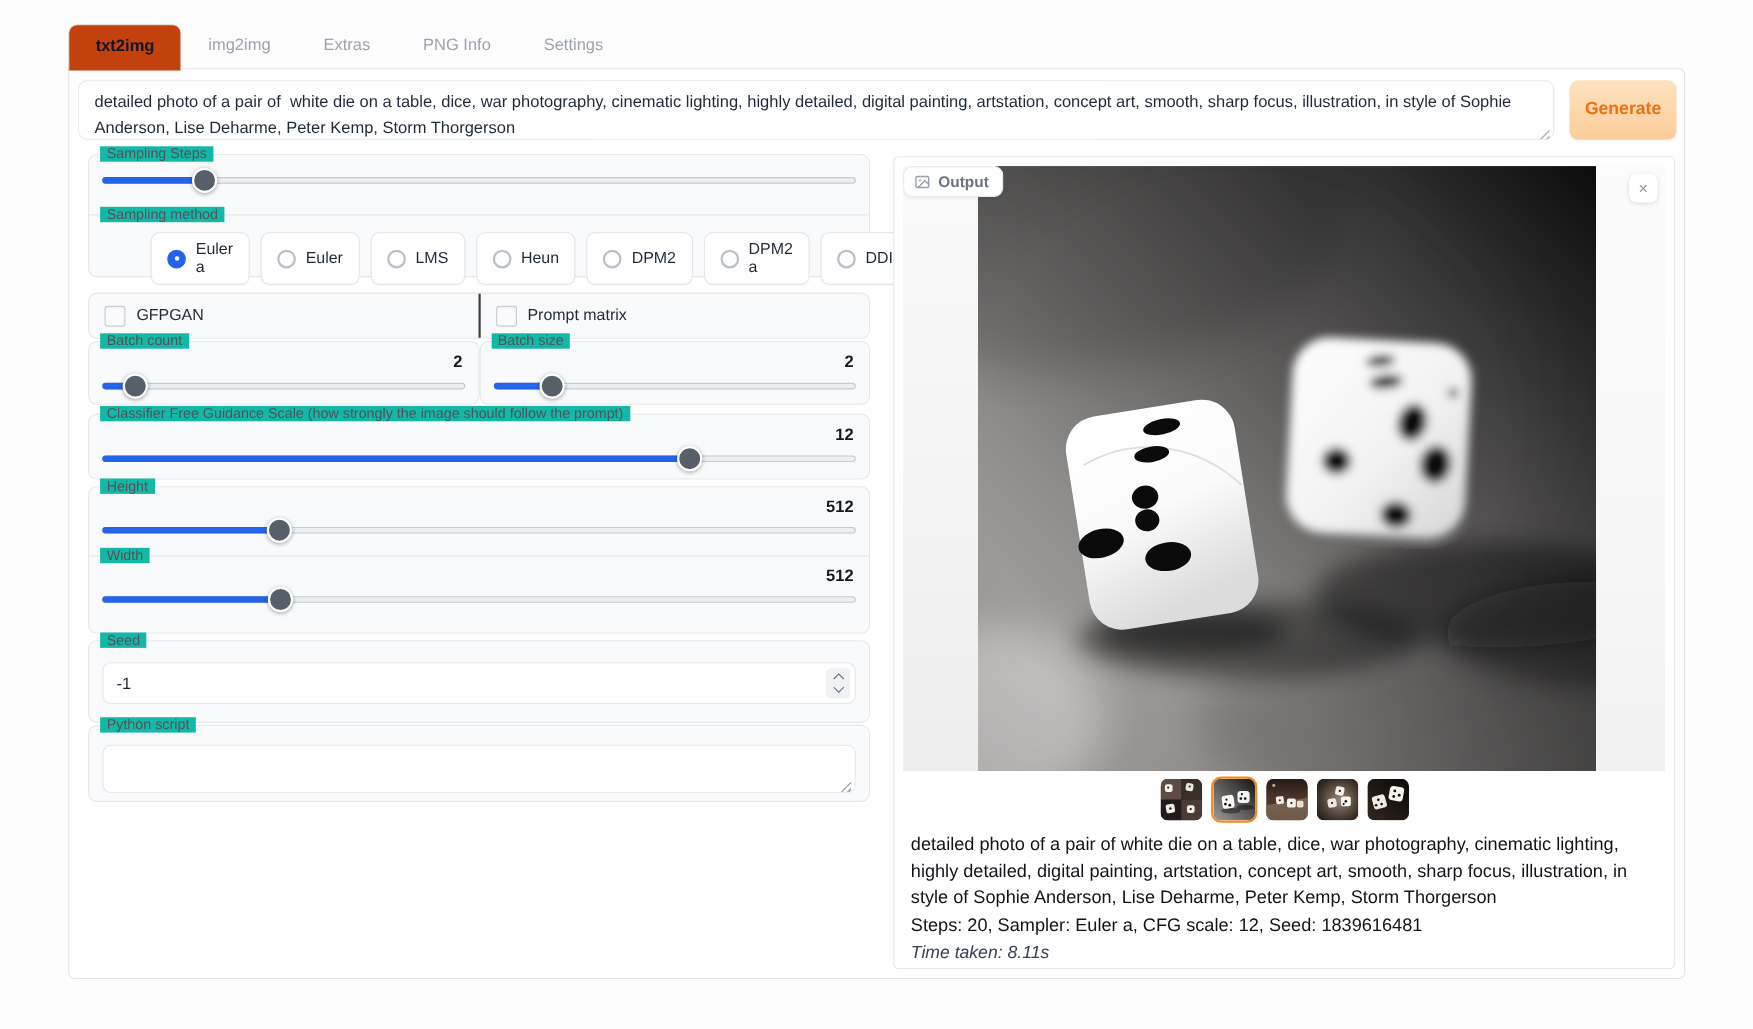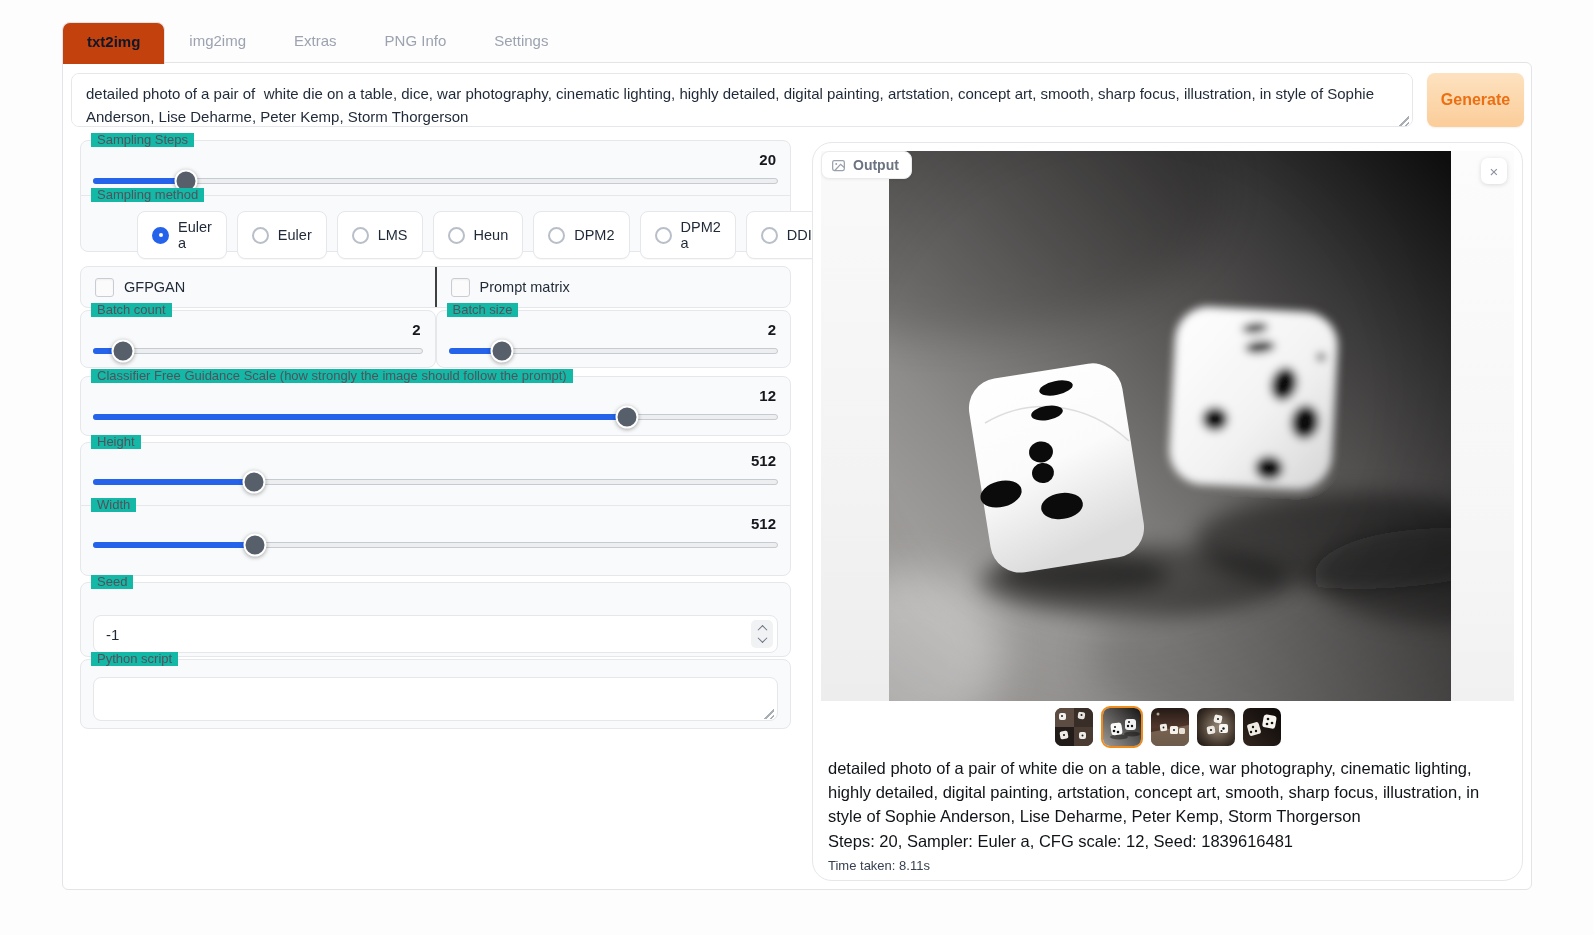--- a/index.html
+++ b/index.html
@@ -39,35 +39,35 @@
   .pairrow{display:flex;gap:0;}
   .pairrow .fbox{flex:1;}
   .inp-wrap{position:relative;margin-top:3px;}
   input.seed{width:100%;height:38px;box-sizing:border-box;border:1px solid #e5e7eb;border-radius:8px;background:#fff;padding:0 36px 0 12px;font-size:15px;color:#1f2937;font-family:"Liberation Sans",sans-serif;outline:none;}
   .spin{position:absolute;right:5px;top:5px;bottom:5px;width:22px;background:#f1f2f4;border-radius:5px;display:flex;flex-direction:column;align-items:center;justify-content:center;gap:4px;cursor:pointer;}
   .chev{width:7px;height:7px;border-left:1.6px solid #6b7280;border-top:1.6px solid #6b7280;box-sizing:border-box;}
   .chev.up{transform:rotate(45deg) translate(1px,1px);}
   .chev.down{transform:rotate(225deg) translate(1px,1px);}
   textarea.script{width:100%;height:44px;box-sizing:border-box;resize:none;border:1px solid #e5e7eb;border-radius:8px;background:#fff;margin-top:3px;font-family:"Liberation Sans",sans-serif;font-size:14px;outline:none;}
   
-  .output-panel{position:absolute;left:749px;top:79px;width:711px;height:739px;border:1px solid #e5e7eb;border-radius:20px;background:#fff;box-sizing:border-box;padding:8px;}
+  .output-panel{position:absolute;left:749px;top:79px;width:711px;height:739px;border:1px solid #e5e7eb;border-radius:5px;background:#fff;box-sizing:border-box;padding:8px;}
   .gallery{position:relative;height:550px;display:flex;overflow:hidden;}
   .strip{background:linear-gradient(180deg,#fafafa 0%,#f3f3f4 60%,#ededee 100%);}
   .strip.l{width:68px;}
   .strip.r{flex:1;background:linear-gradient(180deg,#fcfcfd 0%,#f6f6f7 70%,#f1f1f2 100%);}
   .main-img{width:562px;height:550px;display:block;cursor:pointer;}
   .out-badge{position:absolute;top:8px;left:8px;z-index:3;display:flex;align-items:center;gap:7px;background:#fff;border:1px solid #e9eaec;border-radius:8px;padding:5px 12px 5px 9px;font-size:14px;font-weight:600;color:#6b7280;box-shadow:0 1px 3px rgba(0,0,0,.05);cursor:pointer;}
   .close-btn{position:absolute;top:15px;right:15px;z-index:3;width:26px;height:26px;background:#fff;border-radius:7px;box-shadow:0 1px 5px rgba(0,0,0,.14);display:flex;align-items:center;justify-content:center;font-size:15px;color:#8b93a0;cursor:pointer;}
   .thumbrow{display:flex;justify-content:center;align-items:center;gap:8px;height:52px;}
   .thumb{width:38px;height:38px;border-radius:7px;overflow:hidden;cursor:pointer;flex:none;box-sizing:border-box;position:relative;}
   .thumb svg{display:block;width:100%;height:100%;}
   .thumb.on{border:2.5px solid #f08c1c;border-radius:9px;width:42px;height:42px;}
   .caption{padding:4px 4px 0 7px;font-size:16.5px;color:#101418;line-height:1.44;max-width:700px;}
   .cap-params{font-size:16.5px;color:#101418;line-height:1.44;padding:2px 4px 0 7px;}
-  .cap-time{font-size:13px;color:#374151;padding:4px 4px 0 7px;}
+  .cap-time{font-size:16px;color:#374151;padding:4px 4px 0 7px;font-style:italic;}
 </style>
 </head>
 <body>
 
 <div class="app">
   <div class="card">
 
     <div class="tabrow">
       <div class="tab on">txt2img</div>
       <div class="tab">img2img</div>
@@ -83,21 +83,20 @@
           <textarea class="prompt" spellcheck="false" style="">detailed photo of a pair of  white die on a table, dice, war photography, cinematic lighting, highly detailed, digital painting, artstation, concept art, smooth, sharp focus, illustration, in style of Sophie Anderson, Lise Deharme, Peter Kemp, Storm Thorgerson</textarea>
           <div class="rz"></div>
         </div>
         <button class="generate">Generate</button>
       </div>
 
       <div class="left-col">
 
         <div class="fbox top" style="height:56px;">
           <div class="flegend">Sampling Steps</div>
-          <div class="sval">20</div>
           <div class="slider" style="--p: 13.6%;">
             <div class="track"></div>
             <div class="fill"></div>
             <div class="sthumb"></div>
           </div>
         </div>
         <div class="fbox bot" style="height:57px;padding-top:15px;">
           <div class="flegend">Sampling method</div>
           <div class="chiprow" style="margin-top:0;">
             <label class="chip">
@@ -189,21 +188,21 @@
         <div class="fbox bot" style="height:71px;padding-top:12px;">
           <div class="flegend">Width</div>
           <div class="sval">512</div>
           <div class="slider" style="--p: 23.6%;">
             <div class="track"></div>
             <div class="fill"></div>
             <div class="sthumb"></div>
           </div>
         </div>
 
-        <div class="fbox" style="margin-top:6px;height:75px;padding-top:29px;">
+        <div class="fbox" style="margin-top:6px;height:75px;padding-top:16px;">
           <div class="flegend">Seed</div>
           <div class="inp-wrap">
             <input class="seed" type="text" value="-1" style="">
             <div class="spin">
               <span class="chev up"></span>
               <span class="chev down"></span>
             </div>
           </div>
         </div>
 

